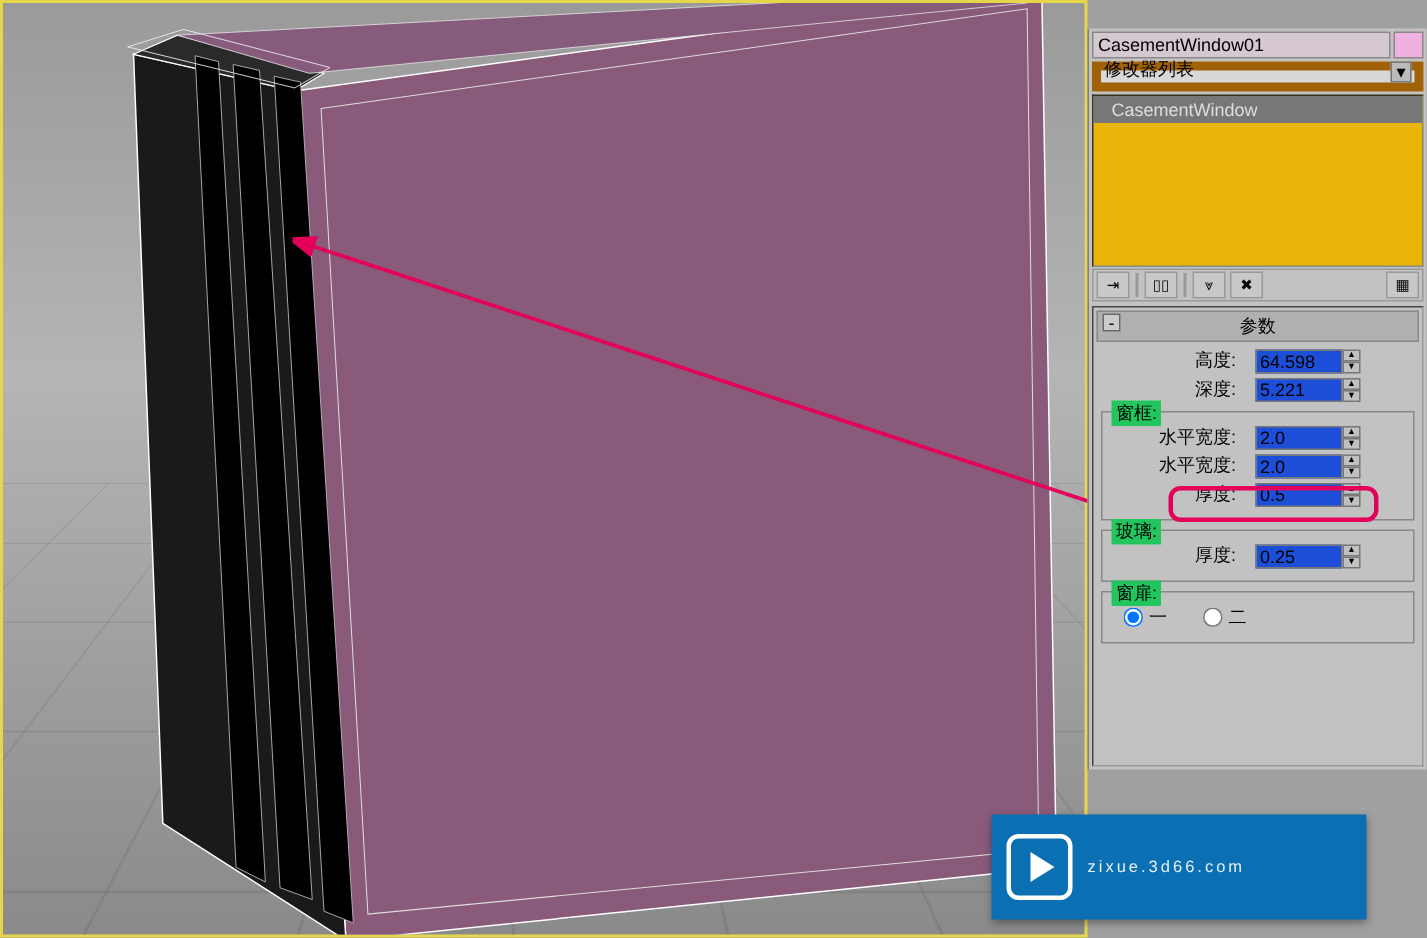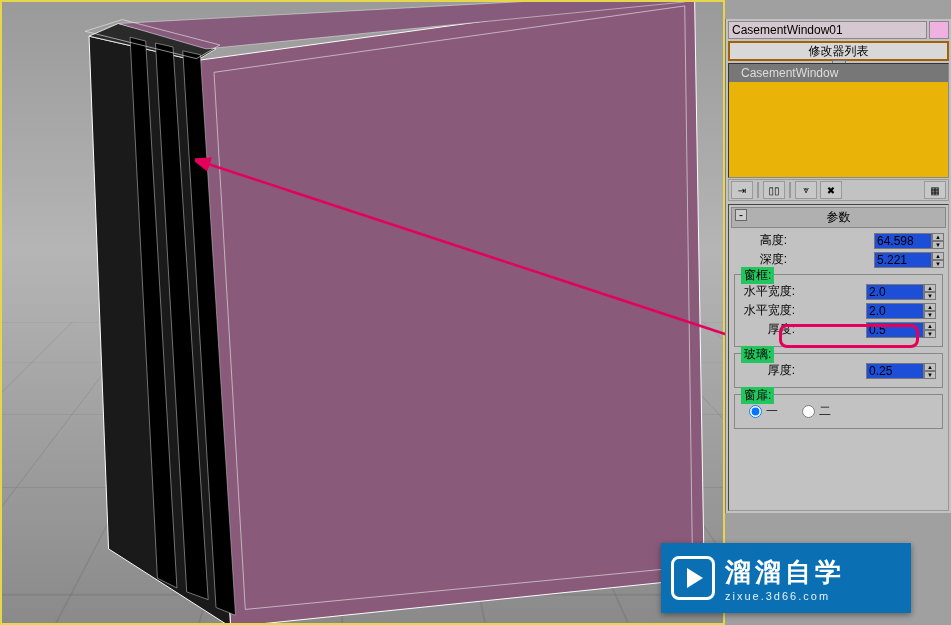--- a/index.html
+++ b/index.html
@@ -38,22 +38,22 @@
 }
 .name-row { display: flex; gap: 2px; margin-bottom: 2px; }
 .name-input {
   flex: 1; height: 18px; background: #d6c8d0; border: 1px solid #888;
   padding: 0 3px; font-size: 12px;
 }
 .color-swatch {
   width: 20px; height: 18px; background: #f0b0e0; border: 1px solid #888;
 }
 .mod-select {
-  height: 20px; background: #d8d8d8; border: 2px solid #a16207; padding: 0 2px;
-  display: flex; align-items: center; justify-content: space-between; margin-bottom: 2px; flex-direction: column;
+  height: 20px; background: #d8d8d8; border: 6px solid #a16207; padding: 0 2px;
+  display: flex; align-items: flex-end; justify-content: space-between; margin-bottom: 2px;
 }
 .mod-select .caret { width: 14px; height: 14px; background: #bbb; border: 1px solid #777;
   display: flex; align-items: center; justify-content: center; }
 .stack-box {
   height: 115px; background: #eab308; border: 1px inset #888; overflow: auto;
 }
 .stack-item { background: #777; color: #ddd; padding: 2px 12px; }
 .stack-toolbar {
   height: 22px; background: #c2c2c2; display: flex; align-items: center; gap: 3px;
   padding: 2px; border: 1px solid #999; margin-top: 1px;
@@ -75,21 +75,21 @@
   position: absolute; left: 3px; top: 1px; width: 12px; height: 12px;
   border: 1px solid #666; background: #ccc; line-height: 10px; text-align: center;
 }
 .group {
   border: 1px solid #888; margin: 6px 3px; padding: 6px 4px 6px 4px; position: relative;
 }
 .group-label {
   position: absolute; top: -8px; left: 6px; background: #22c55e; padding: 0 3px;
 }
 .param-row {
-  display: flex; align-items: center; justify-content: space-between;
+  display: flex; align-items: center; justify-content: center;
   margin: 2px 2px; gap: 13px;
 }
 .param-label { min-width: 54px; text-align: right; white-space: nowrap; }
 .spinner { display: flex; }
 .spinner input {
   width: 58px; height: 16px; background: #1d4ed8; border: 1px solid #777;
   padding: 0 2px; font-size: 12px;
 }
 .spinner .updn {
   width: 12px; display: flex; flex-direction: column;
@@ -274,16 +274,15 @@
           </label>
       </div>
     </div>
 
   </div>
 </div>
 
 <div class="watermark">
   <div class="play"></div>
   <div class="txt">
-    <div class="big">溜溜自学</div>
     <div class="small">zixue.3d66.com</div>
   </div>
 </div>
 
 </body></html>

